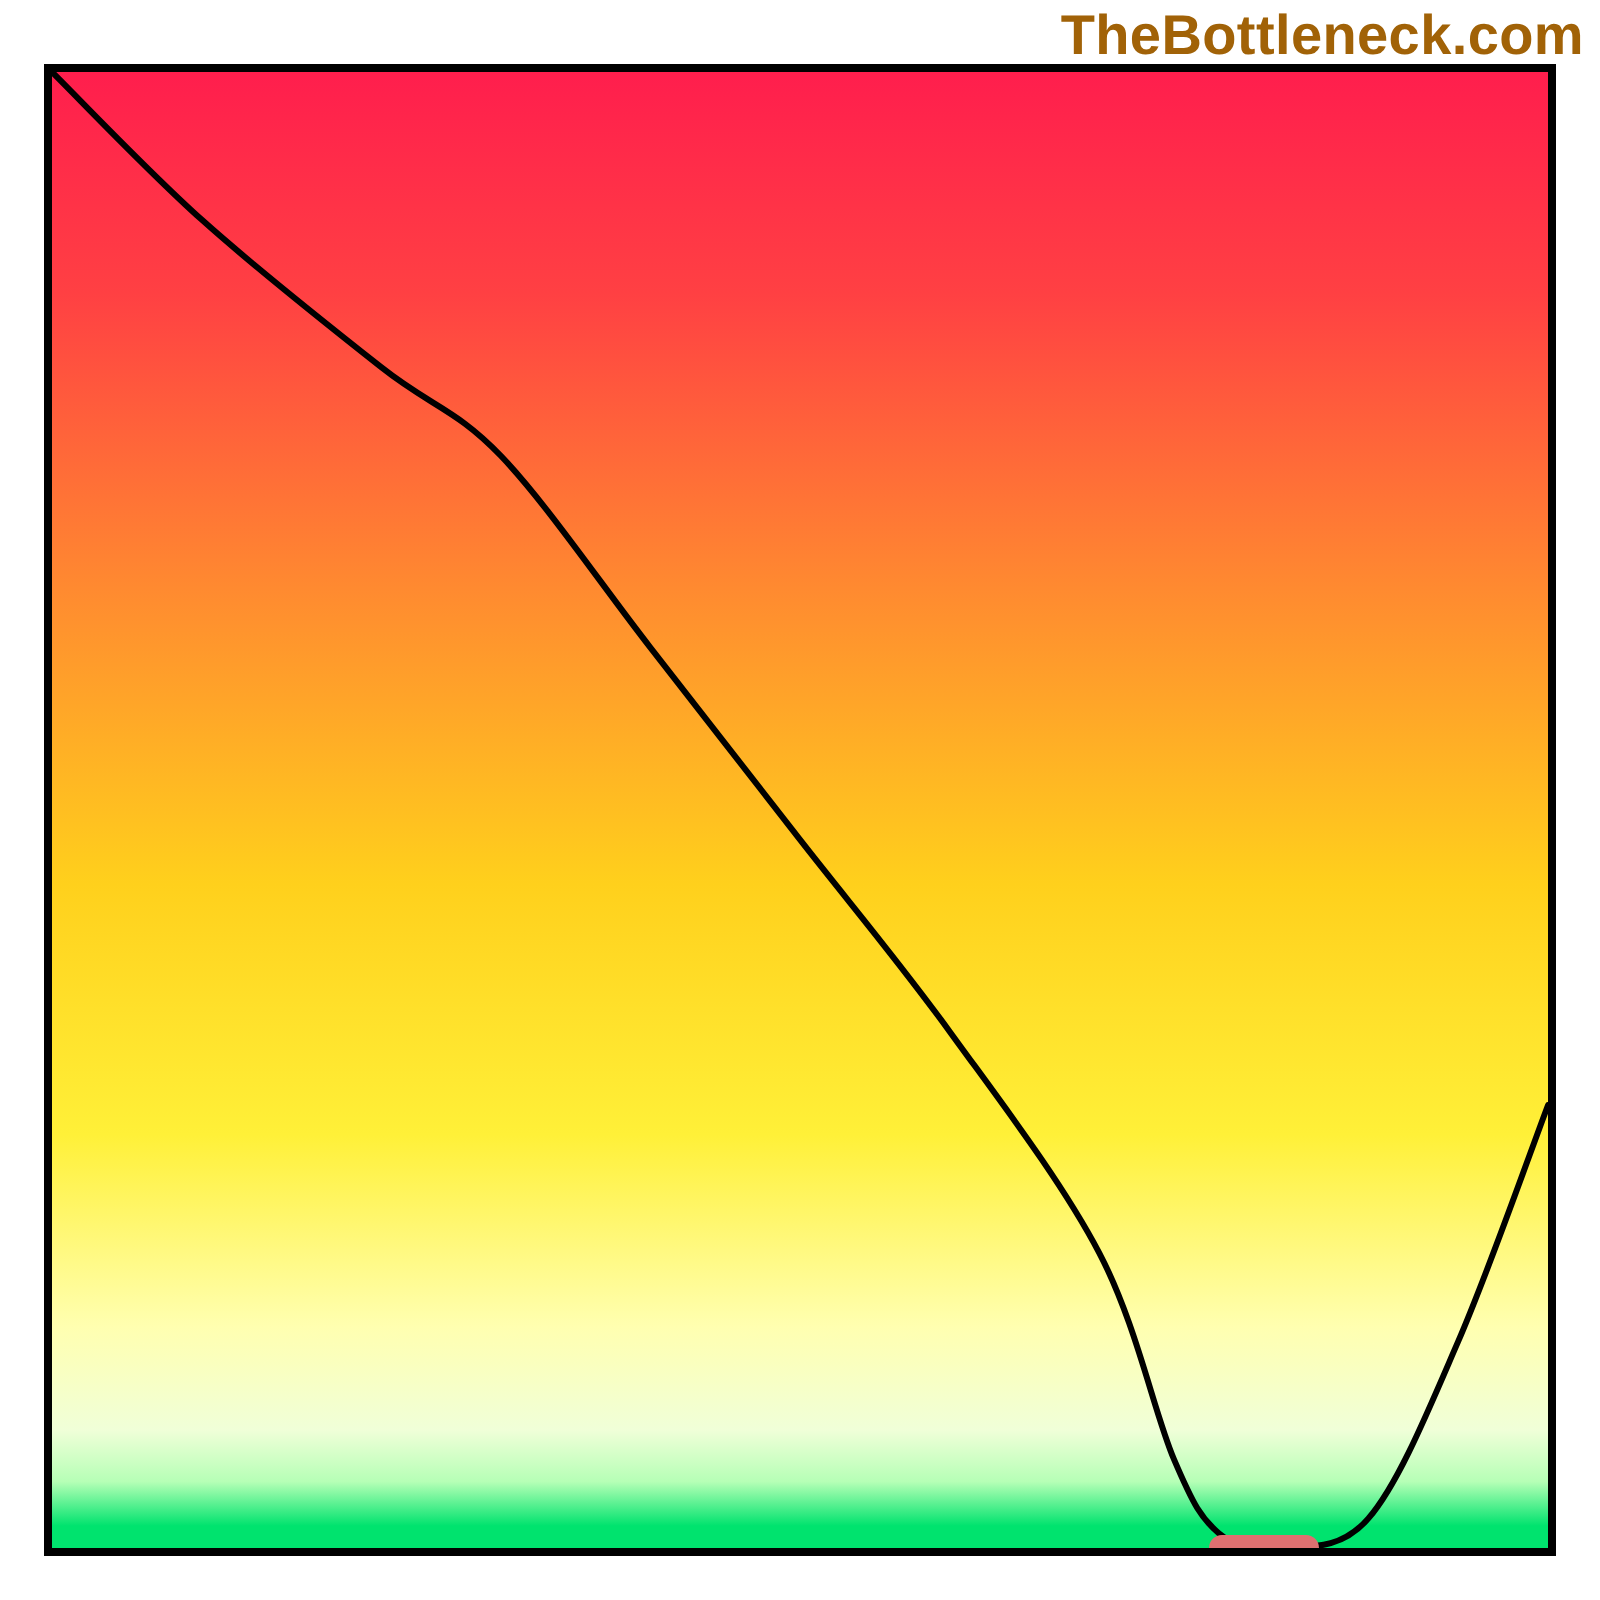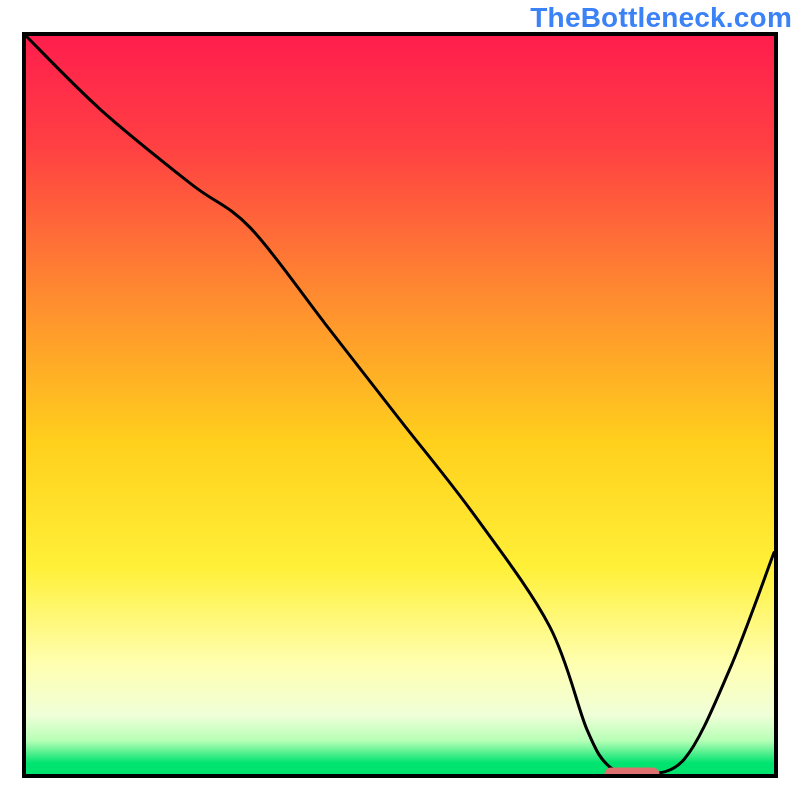--- a/index.html
+++ b/index.html
@@ -15,21 +15,21 @@
     width: 800px;
     height: 800px;
   }
   .watermark {
     position: absolute;
     top: 2px;
     right: 8px;
     font-family: Arial, Helvetica, sans-serif;
     font-size: 28px;
     font-weight: bold;
-    color: #3b82f6;
+    color: #a16207;
     z-index: 5;
     letter-spacing: 0.2px;
   }
   .plot-area {
     position: absolute;
     left: 22px;
     top: 32px;
     width: 756px;
     height: 746px;
     border: 4px solid #000000;

